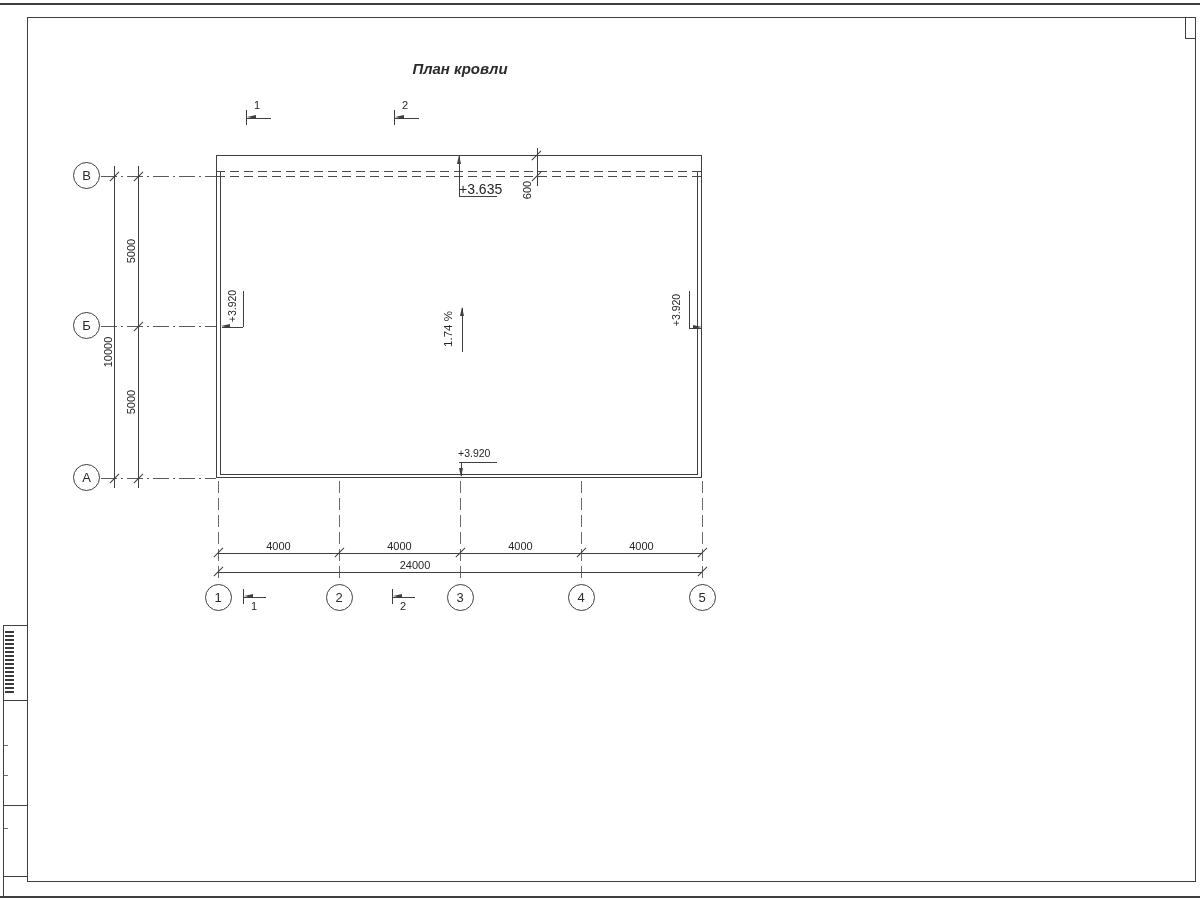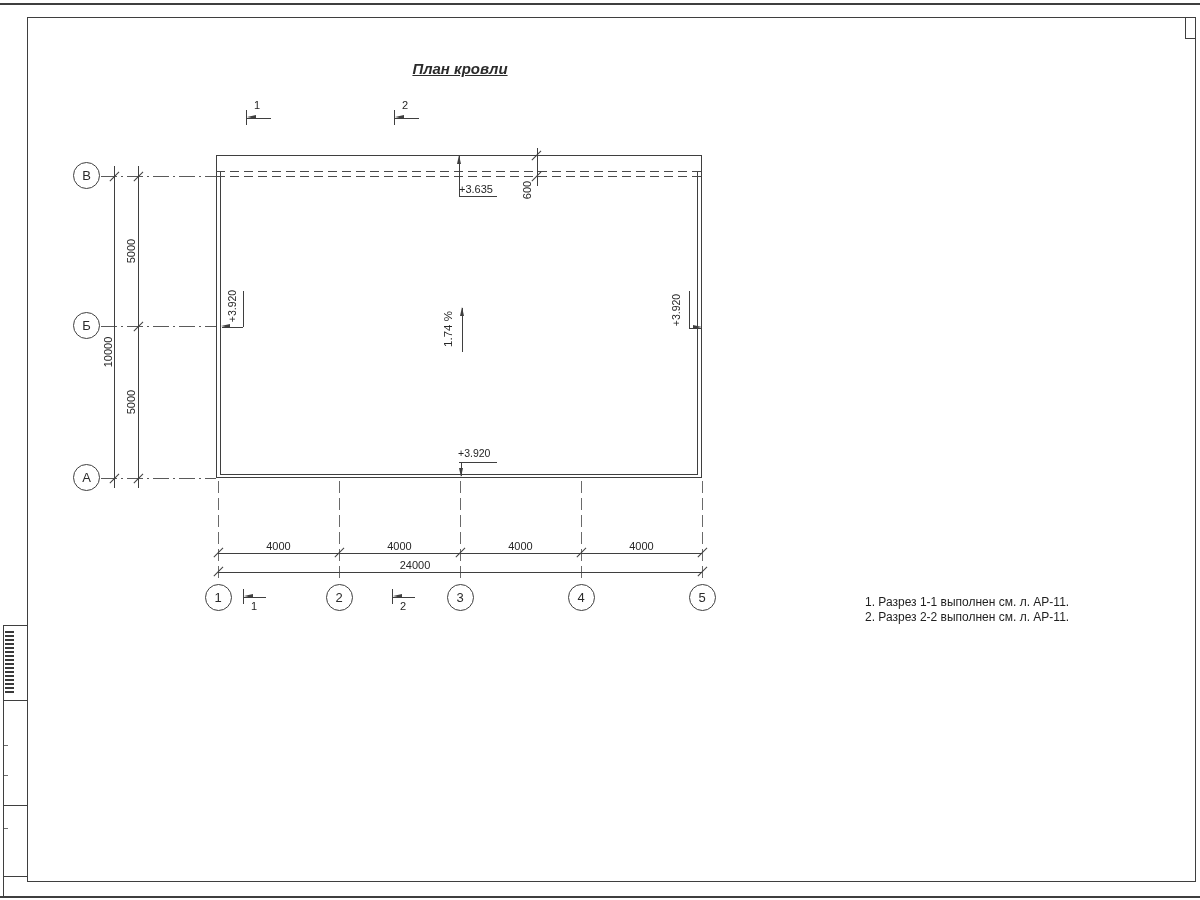--- a/index.html
+++ b/index.html
@@ -19,21 +19,21 @@
   .wall-dash{position:absolute;height:1px;
     background:repeating-linear-gradient(90deg,#4a4a4a 0 9px,transparent 9px 14px);}
   .axis-dash{position:absolute;height:1px;
     background:repeating-linear-gradient(90deg,#5a5a5a 0 16px,transparent 16px 20px,#5a5a5a 20px 22px,transparent 22px 26px);}
   .grid-dash-v{position:absolute;width:1px;
     background:repeating-linear-gradient(180deg,#6a6a6a 0 12px,transparent 12px 17px);}
   .arr-up{position:absolute;width:0;height:0;border-left:2.5px solid transparent;border-right:2.5px solid transparent;border-bottom:9px solid #3f3f3f;}
   .arr-down{position:absolute;width:0;height:0;border-left:2.5px solid transparent;border-right:2.5px solid transparent;border-top:9px solid #3f3f3f;}
   .arr-left{position:absolute;width:0;height:0;border-top:2.5px solid transparent;border-bottom:2.5px solid transparent;border-right:9px solid #3f3f3f;}
   .arr-right{position:absolute;width:0;height:0;border-top:2.5px solid transparent;border-bottom:2.5px solid transparent;border-left:9px solid #3f3f3f;}
-  .title{position:absolute;font-size:15px;font-weight:bold;font-style:italic;text-decoration:underline;text-align:center;}
+  .title{position:absolute;font-size:15px;font-weight:bold;font-style:italic;text-align:center;}
   .note{font-size:12px;line-height:15px;white-space:nowrap;color:#1f1f1f;}
   .smudge{position:absolute;background:repeating-linear-gradient(180deg,#3a3a3a 0 2px,transparent 2px 4px);}
 </style>
 </head>
 <body>
 
 <div id="canvas">
 
   <div class="hl" style="left:0;top:3px;width:1200px;height:1.5px;"></div>
   <div class="hl" style="left:0;top:896px;width:1200px;height:1.5px;"></div>
@@ -93,21 +93,21 @@
   <div class="lbl rot" style="left:80px;top:346px;width:56px;">10000</div>
 
   <div class="vl" style="left:536.5px;top:148px;height:38px;"></div>
   <div class="tick" style="left:530px;top:154.5px;"></div>
   <div class="tick" style="left:530px;top:175.5px;"></div>
   <div class="lbl rot" style="left:512px;top:184px;width:30px;">600</div>
 
   <div class="vl" style="left:459px;top:155px;height:41px;"></div>
   <div class="arr-up" style="left:457px;top:155px;"></div>
   <div class="hl" style="left:459px;top:195.5px;width:38px;"></div>
-  <div class="lbl" style="left:459px;top:183px;width:38px;text-align:left;font-size:11px;">+3.635</div>
+  <div class="lbl" style="left:459px;top:183px;width:38px;text-align:left;font-size:14px;">+3.635</div>
 
   <div class="vl" style="left:242.5px;top:291px;height:36px;"></div>
   <div class="hl" style="left:222px;top:326.5px;width:21px;"></div>
   <div class="arr-left" style="left:221px;top:324.2px;"></div>
   <div class="lbl rot" style="left:209px;top:300px;width:46px;font-size:10.5px;">+3.920</div>
 
   <div class="vl" style="left:689px;top:291px;height:37px;"></div>
   <div class="hl" style="left:689px;top:327.5px;width:13px;"></div>
   <div class="arr-right" style="left:693px;top:325.2px;"></div>
   <div class="lbl rot" style="left:653px;top:304px;width:46px;font-size:10.5px;">+3.920</div>
@@ -161,18 +161,14 @@
   <div class="vl" style="left:243px;top:589px;height:15px;"></div>
   <div class="hl" style="left:243px;top:596.5px;width:23px;"></div>
   <div class="arr-left" style="left:244px;top:594.2px;"></div>
   <div class="lbl" style="left:247px;top:600px;width:14px;">1</div>
 
   <div class="vl" style="left:392px;top:589px;height:15px;"></div>
   <div class="hl" style="left:392px;top:596.5px;width:23px;"></div>
   <div class="arr-left" style="left:393px;top:594.2px;"></div>
   <div class="lbl" style="left:396px;top:600px;width:14px;">2</div>
 
-  <div class="abs" style="left:865px;top:595px;">
-    <div class="note">1. Разрез 1-1 выполнен см. л. АР-11.</div>
-    <div class="note">2. Разрез 2-2 выполнен см. л. АР-11.</div>
-  </div>
 
 </div>
 
 </body></html>

